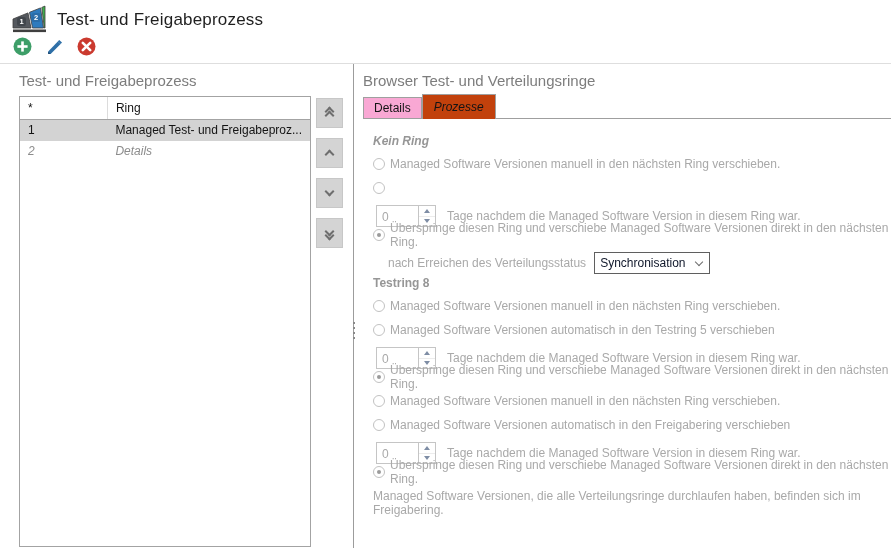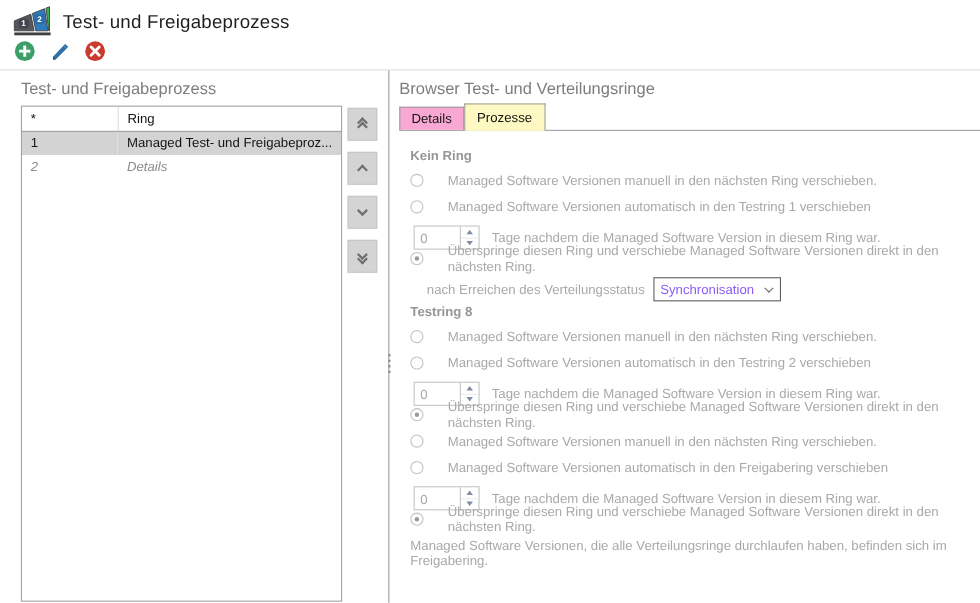--- a/index.html
+++ b/index.html
@@ -48,39 +48,39 @@
 
   
   .splitter { width:1px; background:#9c9c9c; position:relative; margin-left:6px; }
   .grip { position:absolute; left:-1px; top:258px; width:3px; display:flex; flex-direction:column; gap:3px; align-items:center; }
   .grip i { width:2px; height:2px; background:#8a8a8a; display:block; }
 
   
   .right-panel { flex:1; min-width:0; padding:8px 0 0 9px; }
   .tabs { display:flex; align-items:flex-end; border-bottom:1px solid #9f9f9f; margin-top:5px; }
   .tab { padding:3px 10px; background:#f9a8d4; border:1px solid #9f9f9f; border-bottom:none; color:#141414; }
-  .tab.active { background:#fef9c3; padding:5px 11px 5px; margin-bottom:-1px; }
+  .tab.active { background:#c2410c; padding:5px 11px 5px; margin-bottom:-1px;font-style:italic; }
 
   .tab-content { padding:15px 0 0 10px; }
   .sec-heading { font-weight:bold; color:#969696; line-height:14px; margin:2px 0 9px; }
-  .radio-row { display:flex; align-items:center; gap:22px; height:14px; margin-bottom:10px; color:#a9a9a9; }
+  .radio-row { display:flex; align-items:center; gap:5px; height:14px; margin-bottom:10px; color:#a9a9a9; }
   .radio { width:12px; height:12px; border:1px solid #c2c2c2; border-radius:50%; background:#fff; position:relative; flex:none; }
   .radio.checked::after { content:""; position:absolute; left:3px; top:3px; right:3px; bottom:3px; background:#9b9b9b; border-radius:50%; }
 
   .spin-row { display:flex; align-items:center; gap:11px; height:22px; margin:0 0 1px 3px; color:#a9a9a9; }
   .spin { width:60px; height:22px; border:1px solid #c5c5c5; background:#fff; display:flex; }
   .spin-value { flex:1; padding:4px 0 0 5px; color:#a9a9a9; }
   .spin-btns { width:17px; border-left:1px solid #c5c5c5; display:flex; flex-direction:column; }
   .spin-btn { flex:1; display:flex; align-items:center; justify-content:center; }
   .spin-btn.up { border-bottom:1px solid #ececec; }
   .tri-up { width:0; height:0; border-left:3.5px solid transparent; border-right:3.5px solid transparent; border-bottom:4.5px solid #7e8da5; display:block; }
   .tri-down { width:0; height:0; border-left:3.5px solid transparent; border-right:3.5px solid transparent; border-top:4.5px solid #7e8da5; display:block; }
 
   .status-row { display:flex; align-items:center; gap:8px; height:22px; margin:2px 0 2px 15px; color:#a9a9a9; }
-  .dropdown { height:22px; border:1px solid #5f5f5f; background:#fff; color:#8b5cf6; display:flex; align-items:center; padding:0 7px 0 5px; gap:10px; }
+  .dropdown { height:22px; border:1px solid #5f5f5f; background:#fff; color:#0f172a; display:flex; align-items:center; padding:0 7px 0 5px; gap:10px; }
   .dd-chevron { width:6px; height:6px; border-right:1.6px solid #6c6c6c; border-bottom:1.6px solid #6c6c6c; transform:rotate(45deg); margin-top:-3px; flex:none; }
 
   .info-text { color:#a9a9a9; line-height:14px; }
 </style>
 </head>
 <body>
 
 <div class="header">
   <span style="display:flex;">
     <svg width="36" height="29" viewBox="0 0 36 29">
@@ -184,28 +184,27 @@
       </span>
   </div>
 
   <div class="right-panel">
     <div class="panel-title">Browser Test- und Verteilungsringe</div>
     <div class="tabs">
       <span class="tab">Details</span>
       <span class="tab active">Prozesse</span>
     </div>
     <div class="tab-content">
-        <div class="sec-heading" style="margin-top: 0px;">Kein Ring</div>
+        <div class="sec-heading" style="margin-top: 0px; font-style: italic;">Kein Ring</div>
         <div class="radio-row">
           <span class="radio"></span>
           <span>Managed Software Versionen manuell in den nächsten Ring verschieben.</span>
         </div>
         <div class="radio-row">
           <span class="radio"></span>
-          <span>Managed Software Versionen automatisch in den Testring 1 verschieben</span>
         </div>
         <div class="spin-row">
           <span class="spin">
             <span class="spin-value">0</span>
             <span class="spin-btns">
               <span class="spin-btn up">
                 <i class="tri-up"></i>
               </span>
               <span class="spin-btn down">
                 <i class="tri-down"></i>
@@ -225,21 +224,21 @@
             <i class="dd-chevron"></i>
           </span>
         </div>
         <div class="sec-heading">Testring 8</div>
         <div class="radio-row">
           <span class="radio"></span>
           <span>Managed Software Versionen manuell in den nächsten Ring verschieben.</span>
         </div>
         <div class="radio-row">
           <span class="radio"></span>
-          <span>Managed Software Versionen automatisch in den Testring 2 verschieben</span>
+          <span>Managed Software Versionen automatisch in den Testring 5 verschieben</span>
         </div>
         <div class="spin-row">
           <span class="spin">
             <span class="spin-value">0</span>
             <span class="spin-btns">
               <span class="spin-btn up">
                 <i class="tri-up"></i>
               </span>
               <span class="spin-btn down">
                 <i class="tri-down"></i>

